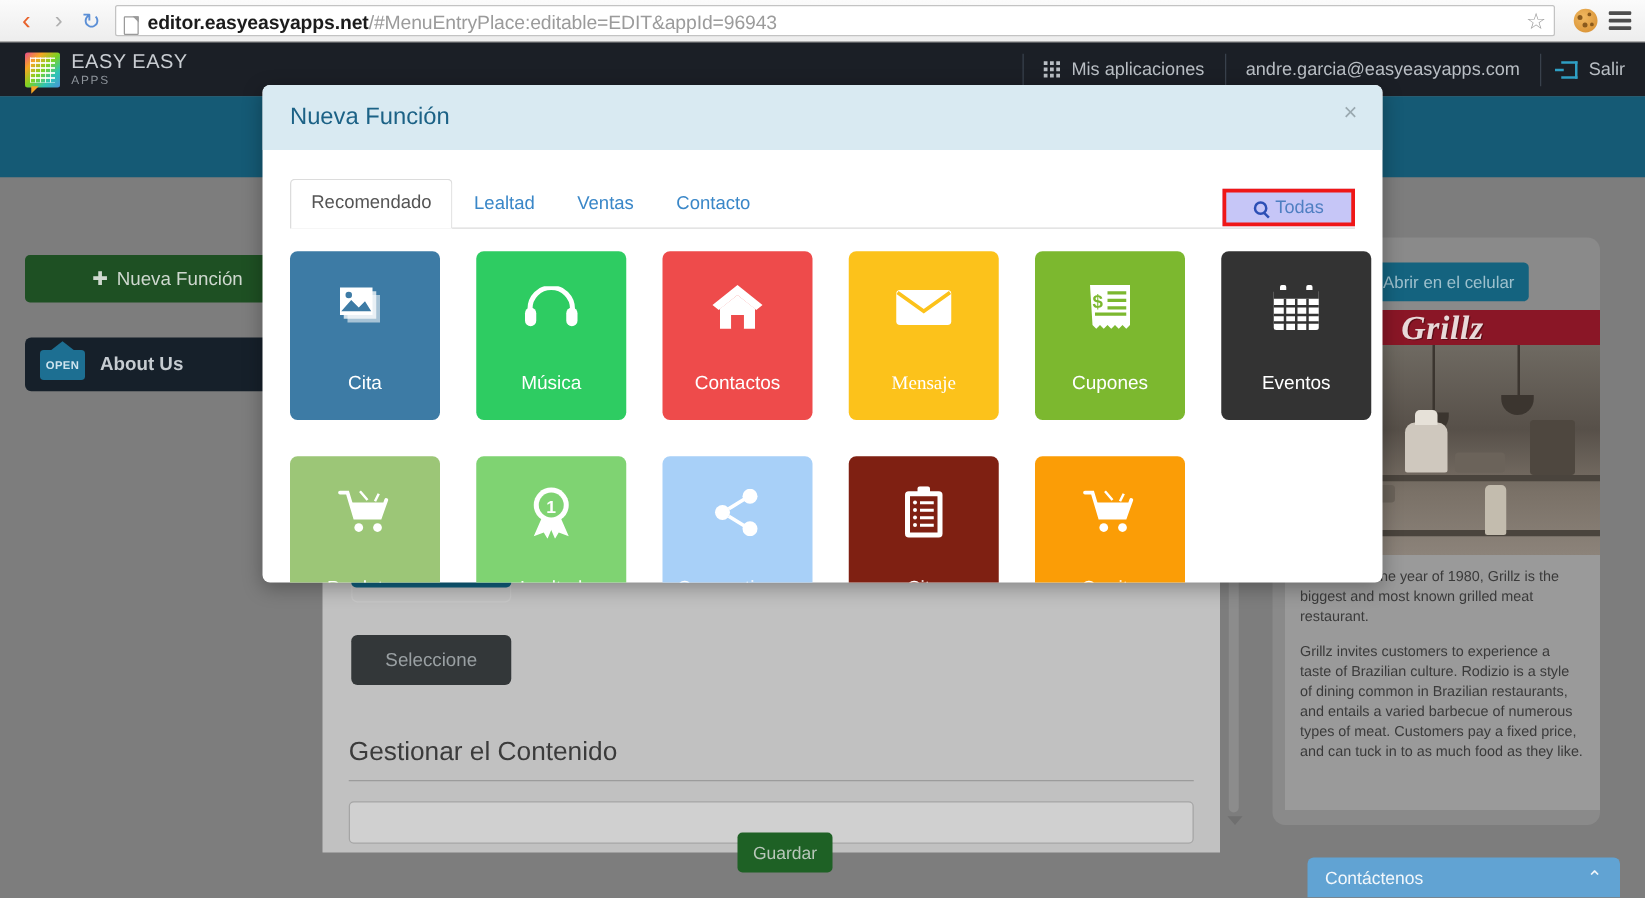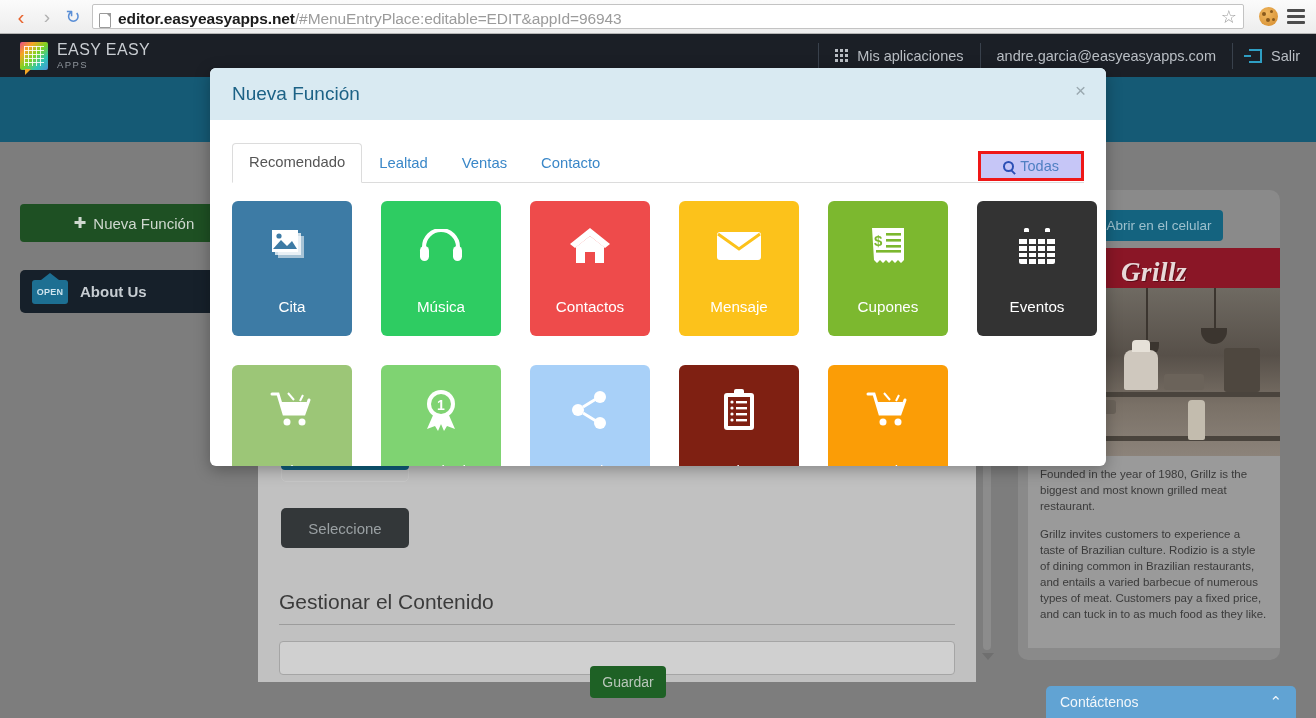--- a/index.html
+++ b/index.html
@@ -134,21 +134,21 @@
     border-top: 7px solid #6f6f6f; }
 
   
   .phone-panel { position: absolute; left: 1018px; top: 190px; width: 262px; height: 470px;
     background: #8a8a8a; border-radius: 10px; }
   .btn-abrir { position: absolute; left: 1095px; top: 210px; width: 128px; height: 31px;
     background: #14637f; border-radius: 4px; color: #9dc0cd; font-size: 13.5px;
     display: flex; align-items: center; justify-content: center; }
   .phone-screen { position: absolute; left: 1028px; top: 248px; width: 252px; height: 400px;
     background: #9a9a9a; overflow: hidden; }
-  .grillz-banner { height: 40px; background: #8a1626; display: flex; align-items: flex-end;
+  .grillz-banner { height: 28px; background: #8a1626; display: flex; align-items: center;
     justify-content: center; }
   .grillz-banner .txt { font-family: "Liberation Serif", serif; font-style: italic;
     font-weight: bold; font-size: 27px; color: #e8d9d9; letter-spacing: .5px;
     text-shadow: 1px 1px 0 #5d0d18; }
   .grillz-photo { height: 168px; position: relative; overflow: hidden;
     background: linear-gradient(180deg,#6f6a62 0%, #575049 40%, #7a7167 70%, #8c837a 100%); }
   .grillz-photo .lamp { position: absolute; width: 26px; height: 16px; background: #3b352f;
     border-radius: 0 0 13px 13px; }
   .grillz-photo .cord { position: absolute; width: 2px; background: #3b352f; top: 0; }
   .grillz-photo .shelf { position: absolute; left: 0; right: 0; height: 5px; background: #4a443d; }
@@ -371,21 +371,21 @@
           <div class="tile" style="background: rgb(238, 75, 75); color: rgb(238, 75, 75);">
             <div class="ico">
               <svg width="44" height="40" viewBox="0 0 44 40">
                 <path d="M22 2 L42 18 L37 22 L22 10 L7 22 L2 18 Z" fill="#fff"></path>
                 <path d="M8 21 L22 10 L36 21 V37 H27 V26 H17 V37 H8 Z" fill="#fff"></path>
                 <rect x="17" y="26" width="10" height="11" fill="currentColor"></rect>
               </svg>
             </div>
             <div class="cap">Contactos</div>
           </div>
-          <div class="tile" style="background: rgb(252, 194, 27); color: rgb(252, 194, 27);">
+          <div class="tile" style="background: rgb(252, 194, 27); color: rgb(252, 194, 27); font-family: Liberation Serif, serif;">
             <div class="ico">
               <svg width="46" height="32" viewBox="0 0 46 32">
                 <rect x="1" y="2" width="44" height="28" rx="3" fill="#fff"></rect>
                 <path d="M2 4 L23 19 L44 4" fill="none" stroke="currentColor" stroke-width="3"></path>
               </svg>
             </div>
             <div class="cap">Mensaje</div>
           </div>
           <div class="tile" style="background: rgb(124, 184, 47); color: rgb(124, 184, 47);">
             <div class="ico">

